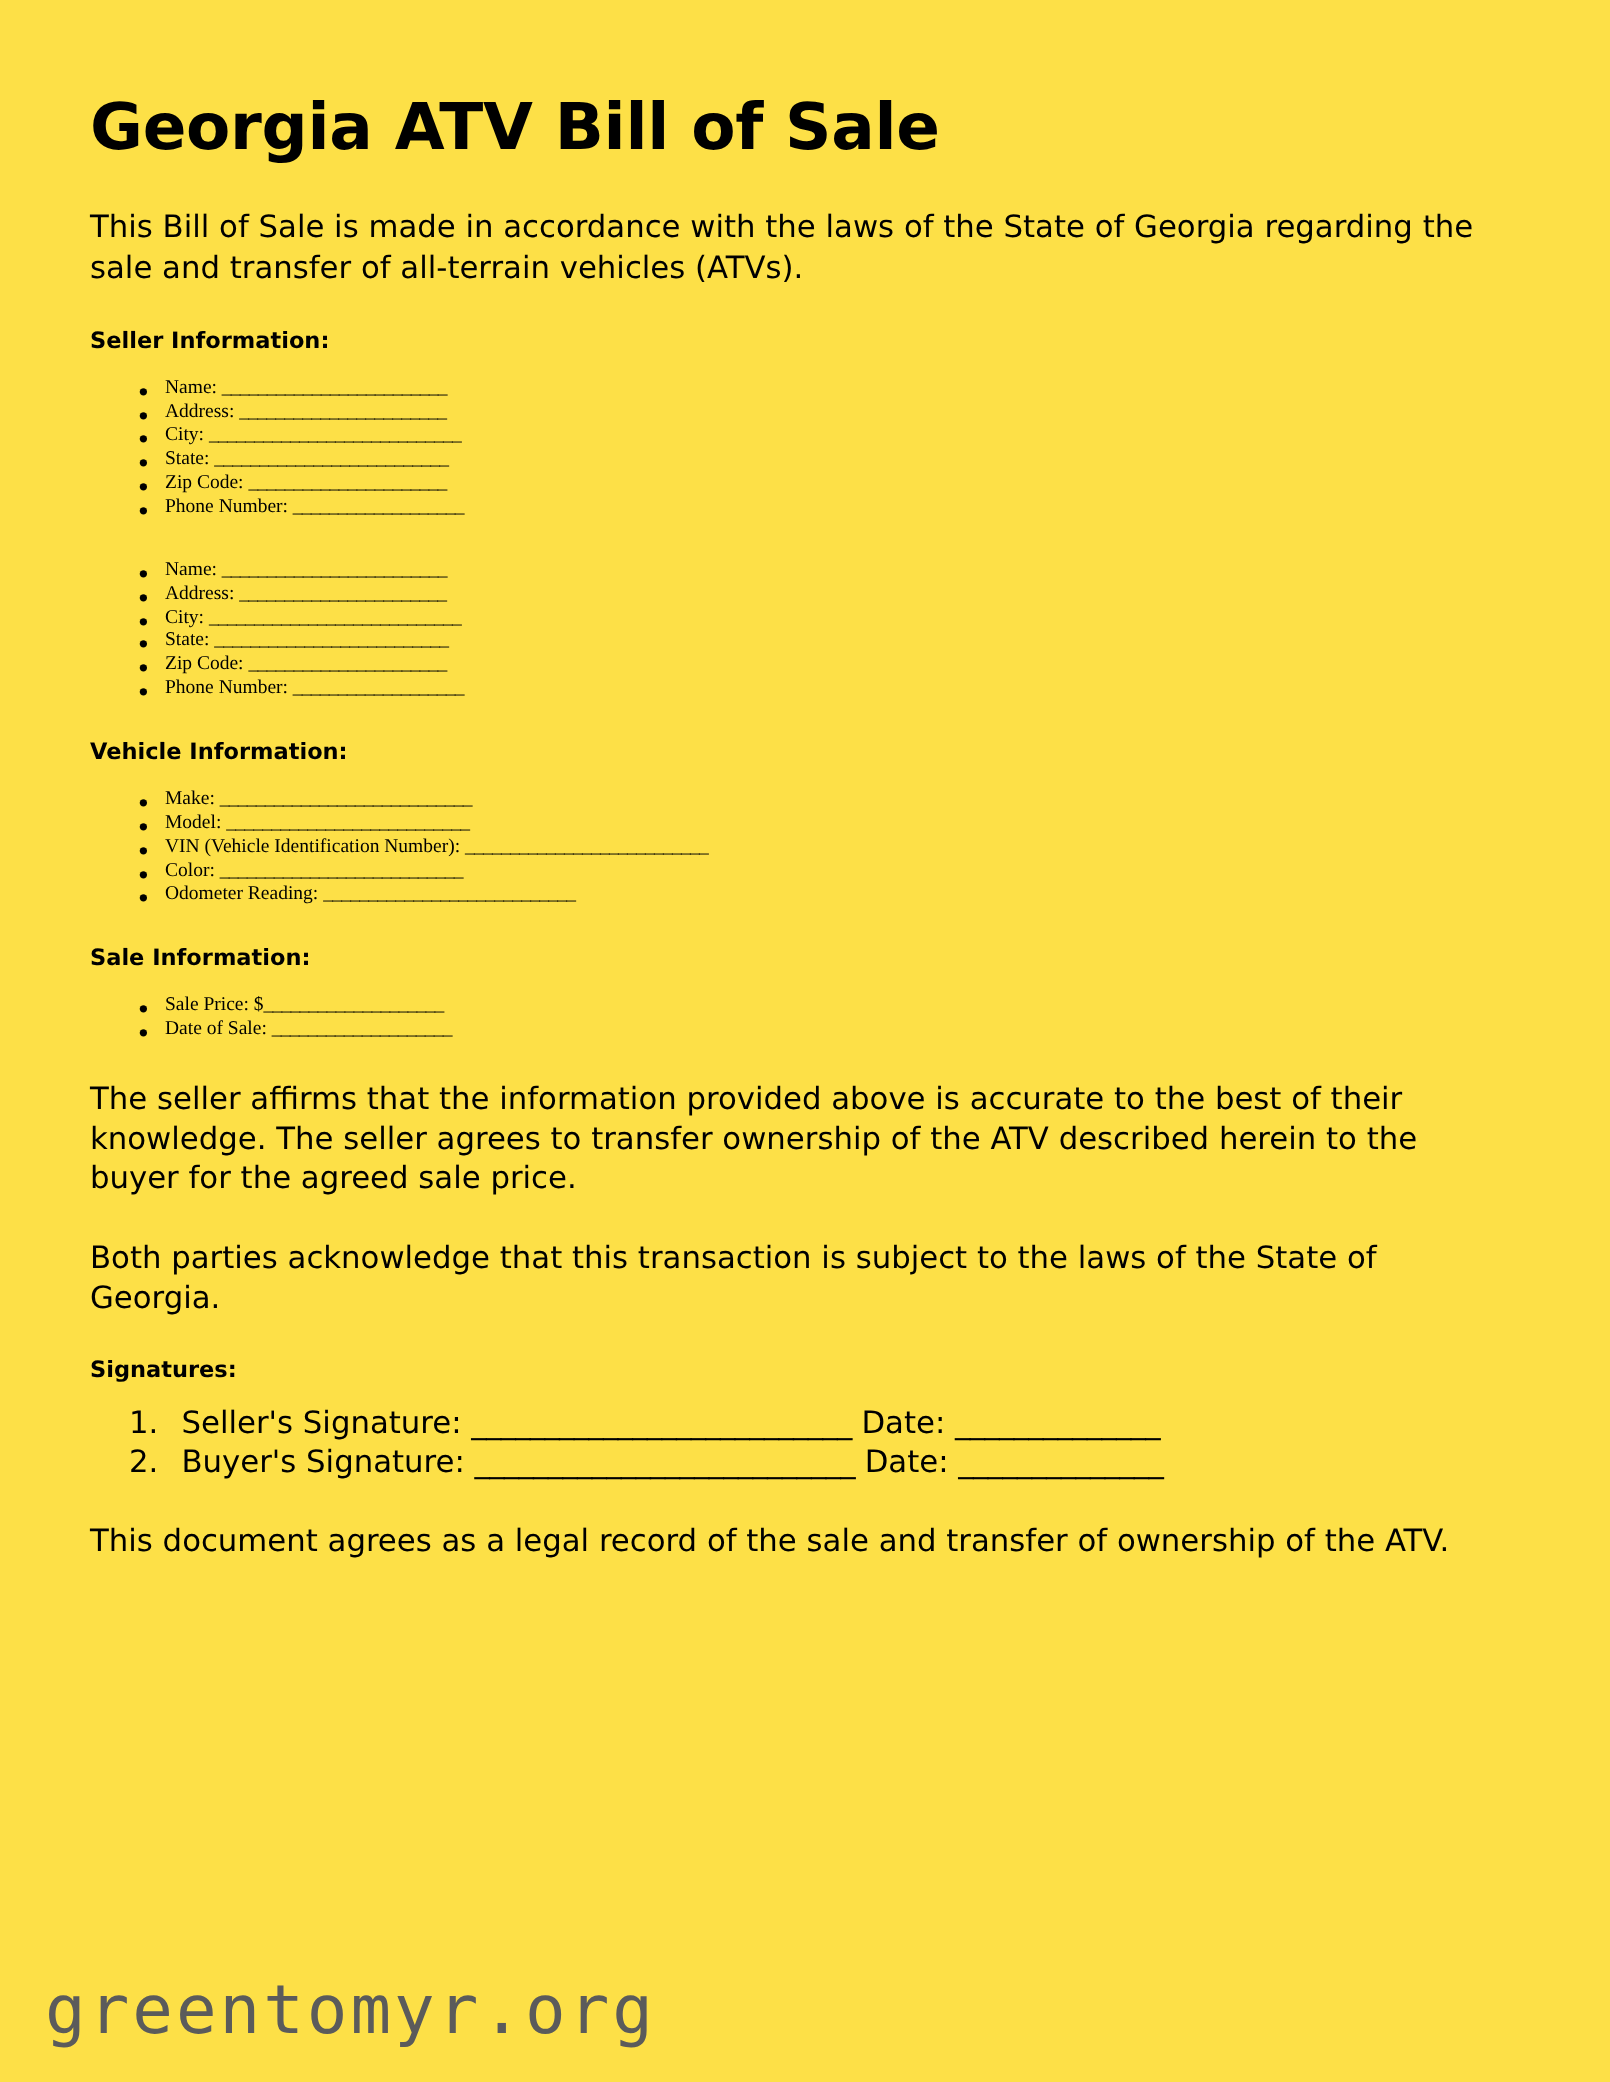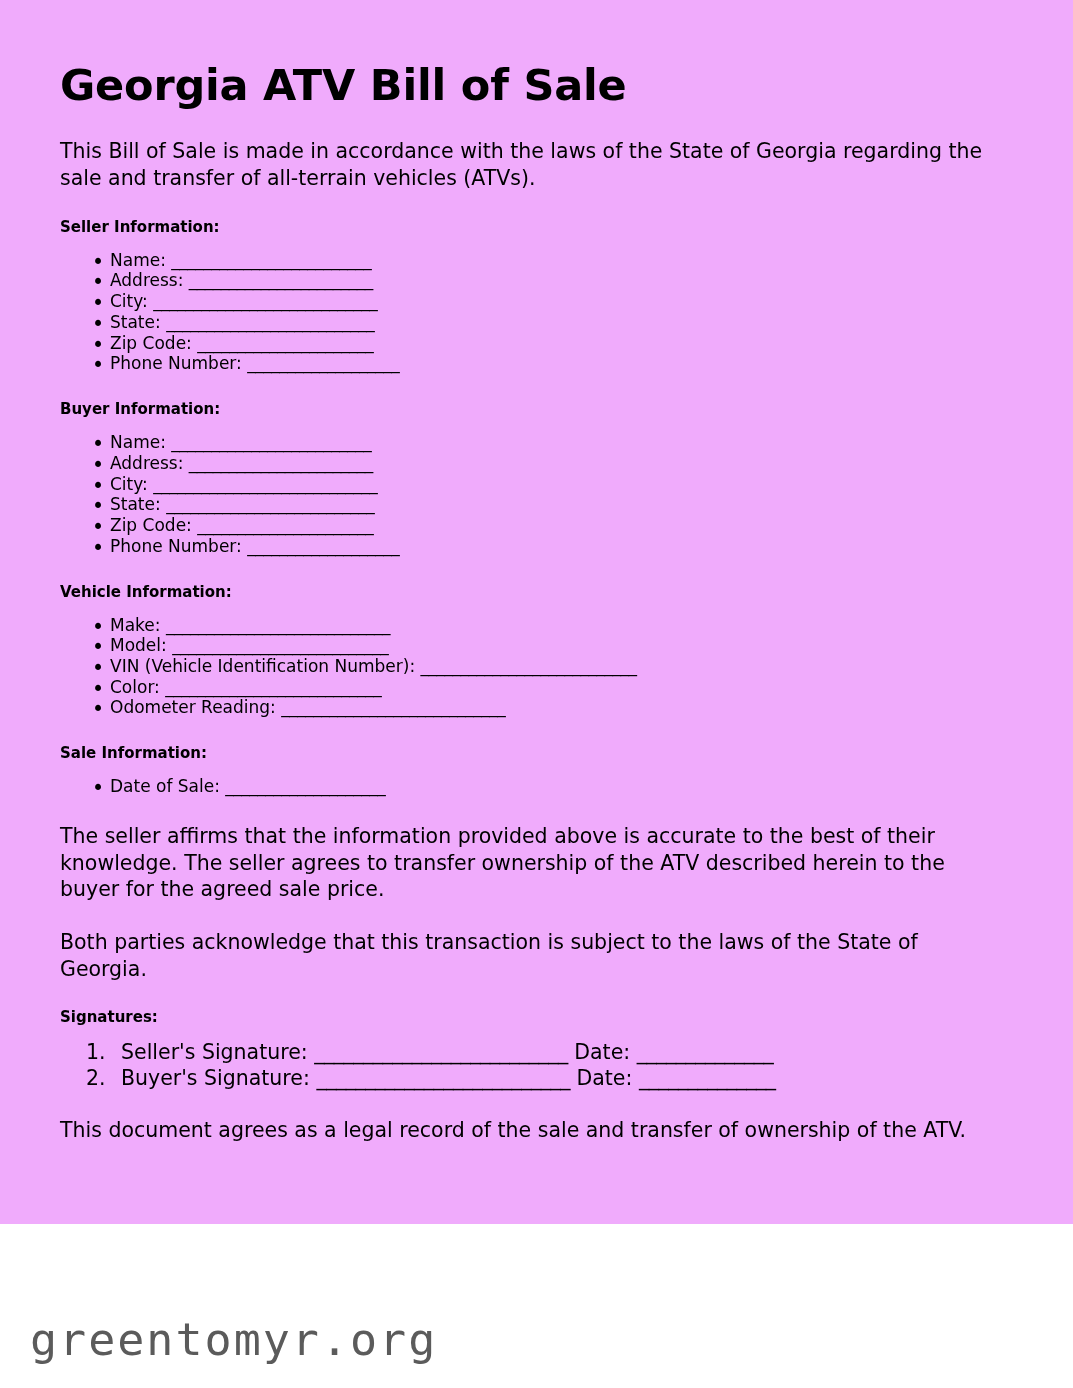--- a/index.html
+++ b/index.html
@@ -12,22 +12,22 @@
     height: 1388px;
     position: relative;
     font-family: "DejaVu Sans", "Liberation Sans", sans-serif;
     color: #000000;
     overflow: hidden;
   }
   .page {
     position: absolute;
     left: 0; top: 0;
     width: 1073px;
-    height: 1224px;
-    background: #f0abfc;
+    height: 1388px;
+    background: #fde047;
   }
   .content {
     position: absolute;
     left: 60px;
     top: 62px;
     width: 945px;
   }
   h1.doc-title {
     font-size: 43px;
     font-weight: bold;
@@ -45,25 +45,26 @@
     font-weight: bold;
     margin: 0 0 14px 0;
     line-height: 1.2;
   }
   ul.field-list {
     list-style: none;
     margin: 0 0 26px 0;
     padding: 0;
   }
   ul.field-list li {
-    font-size: 17px;
+    font-size: 13px;
     line-height: 1.22;
     position: relative;
     padding-left: 50px;
     white-space: nowrap;
+    font-family: Liberation Serif, serif;
   }
   ul.field-list li::before {
     content: "\2022";
     position: absolute;
     left: 32px;
     top: 0;
     font-size: 20.5px;
     line-height: 1.22;
   }
   ol.sig-list {
@@ -118,41 +119,41 @@
     <h2 class="section-heading">Seller Information:</h2>
     <ul class="field-list">
       <li><span>Name:</span> <span class="blank">_________________________</span></li>
       <li><span>Address:</span> <span class="blank">_______________________</span></li>
       <li><span>City:</span> <span class="blank">____________________________</span></li>
       <li><span>State:</span> <span class="blank">__________________________</span></li>
       <li><span>Zip Code:</span> <span class="blank">______________________</span></li>
       <li><span>Phone Number:</span> <span class="blank">___________________</span></li>
     </ul>
 
-    <h2 class="section-heading">Buyer Information:</h2>
     <ul class="field-list">
       <li><span>Name:</span> <span class="blank">_________________________</span></li>
       <li><span>Address:</span> <span class="blank">_______________________</span></li>
       <li><span>City:</span> <span class="blank">____________________________</span></li>
       <li><span>State:</span> <span class="blank">__________________________</span></li>
       <li><span>Zip Code:</span> <span class="blank">______________________</span></li>
       <li><span>Phone Number:</span> <span class="blank">___________________</span></li>
     </ul>
 
     <h2 class="section-heading">Vehicle Information:</h2>
     <ul class="field-list">
       <li><span>Make:</span> <span class="blank">____________________________</span></li>
       <li><span>Model:</span> <span class="blank">___________________________</span></li>
       <li><span>VIN (Vehicle Identification Number):</span> <span class="blank">___________________________</span></li>
       <li><span>Color:</span> <span class="blank">___________________________</span></li>
       <li><span>Odometer Reading:</span> <span class="blank">____________________________</span></li>
     </ul>
 
     <h2 class="section-heading">Sale Information:</h2>
     <ul class="field-list">
+      <li><span>Sale Price: $</span><span class="blank">____________________</span></li>
       <li><span>Date of Sale:</span> <span class="blank">____________________</span></li>
     </ul>
 
     <p class="para">The seller affirms that the information provided above is accurate to the best of their knowledge. The seller agrees to transfer ownership of the ATV described herein to the buyer for the agreed sale price.</p>
 
     <p class="para">Both parties acknowledge that this transaction is subject to the laws of the State of Georgia.</p>
 
     <h2 class="section-heading">Signatures:</h2>
     <ol class="sig-list">
       <li>

